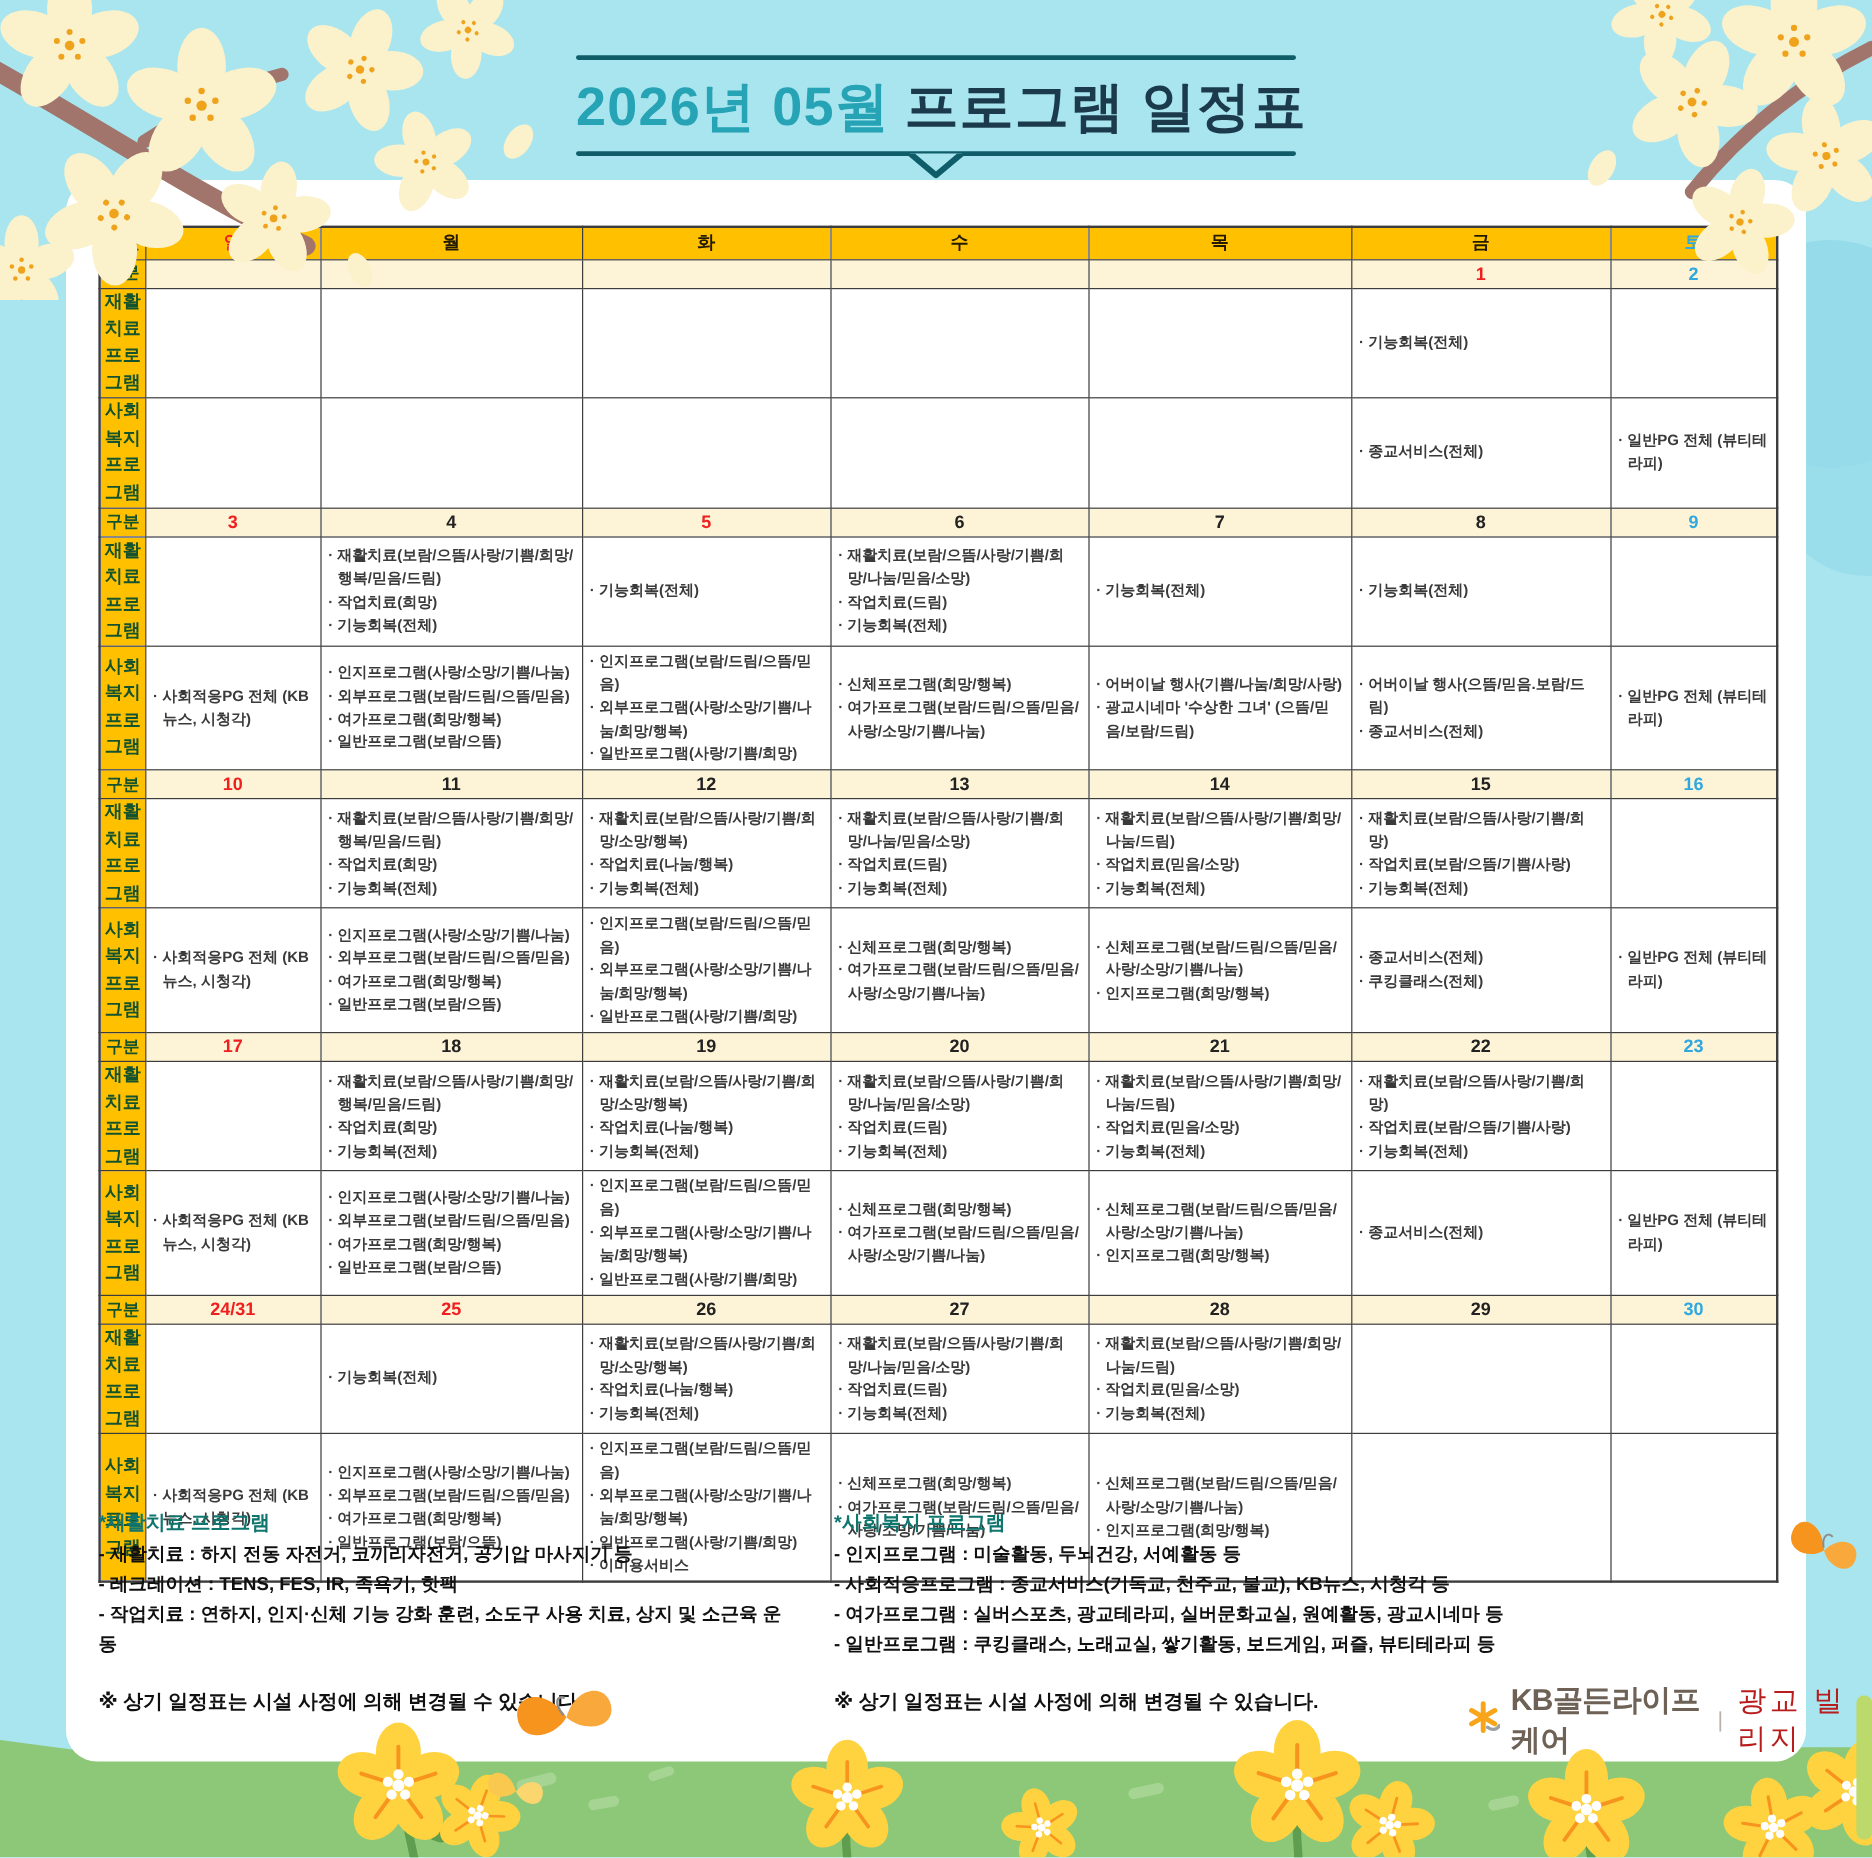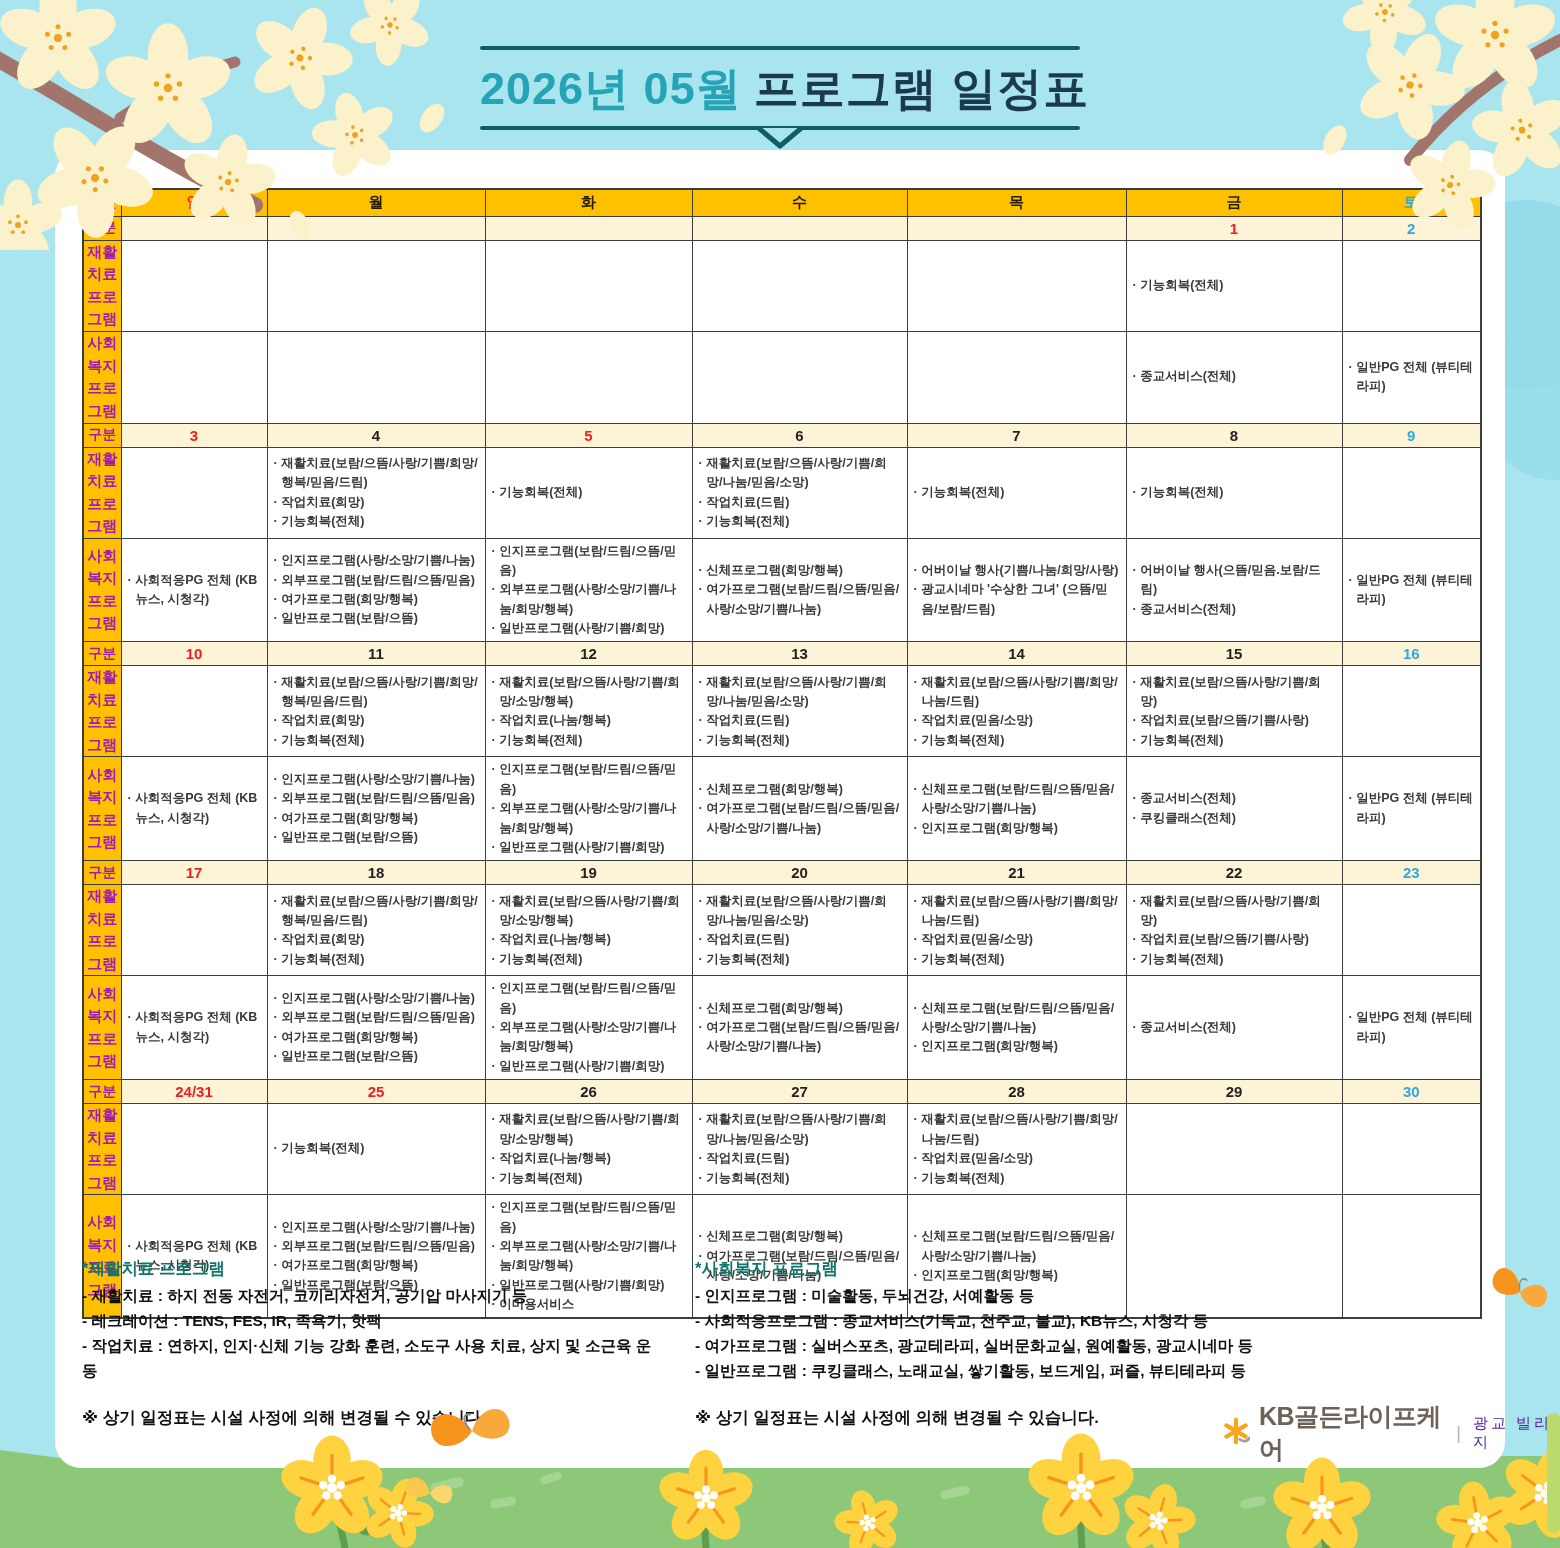--- a/index.html
+++ b/index.html
@@ -31,21 +31,21 @@
   .title-line { height:4px; background:#0E5D68; border-radius:2px; }
   .title-text { font-size:45px; font-weight:800; letter-spacing:1px; padding:9px 0 7px 0; white-space:nowrap; }
   .title-hl   { color:#26A3B5; margin-right:12px; }
   .title-rest { color:#1B3A4B; }
   .chevron-holder { line-height:0; margin-top:-2px; }
 
   
   .table-area { position:absolute; left:82px; top:188px; z-index:2; }
   table.sched { border-collapse:collapse; table-layout:fixed; width:1398px; border:2.5px solid #3D3D3D; background:#fff; }
   table.sched th, table.sched td { border:1.5px solid #3D3D3D; overflow:hidden; }
-  th.cat { background:#FFC000; color:#a21caf; font-weight:700; }
+  th.cat { background:#FFC000; color:#14532d; font-weight:700; }
   tr.hrow th { height:27px; font-size:15px; }
   th.day { background:#FFC000; color:#231a00; font-weight:700; }
   th.day.red  { color:#F01E1E; }
   th.day.blue { color:#2FA8DF; }
   tr.drow th.cat { font-size:14px; height:24px; }
   td.date { height:24px; background:#FDF3D6; text-align:center; font-weight:700; font-size:15px; color:#222; }
   td.date.red  { color:#F01E1E; }
   td.date.blue { color:#2FA8DF; }
   th.vlabel { font-size:15px; line-height:1.5; text-align:center; }
   tr.rehabrow td.prog   { height:90px; }
@@ -61,21 +61,21 @@
   .fn-right { position:absolute; left:695px; top:1258px; width:660px; z-index:2; }
   .fn-title { font-weight:800; font-size:16.5px; color:#0f766e; margin-bottom:3px; }
   .fn-item  { font-weight:700; font-size:15.5px; color:#101010; line-height:1.62; }
   .fn-note  { font-weight:800; font-size:16.5px; color:#101010; margin-top:24px; }
 
   
   .logo { position:absolute; left:1222px; top:1400px; display:flex; align-items:center; z-index:2; }
   .logo-mark { margin-right:9px; }
   .logo-brand { font-weight:800; font-size:25px; color:#6E6257; letter-spacing:-0.5px; }
   .logo-div { font-size:18px; color:#B9B3AC; margin:0 12px; font-weight:400; }
-  .logo-loc { font-size:15px; color:#4c1d95; font-weight:500; letter-spacing:3px; }
+  .logo-loc { font-size:24px; color:#b91c1c; font-weight:500; letter-spacing:3px; }
 </style>
 </head>
 <body>
 
 <div class="cloud-bump bump1"></div>
 <div class="cloud-bump bump2"></div>
 
 <svg class="grass-svg" width="1560" height="120" viewBox="0 0 1560 120">
   <path d="M0,22 L60,30 L1560,28 L1560,120 L0,120 Z" fill="#8CC878"></path>
   <g fill="#A6D593">

